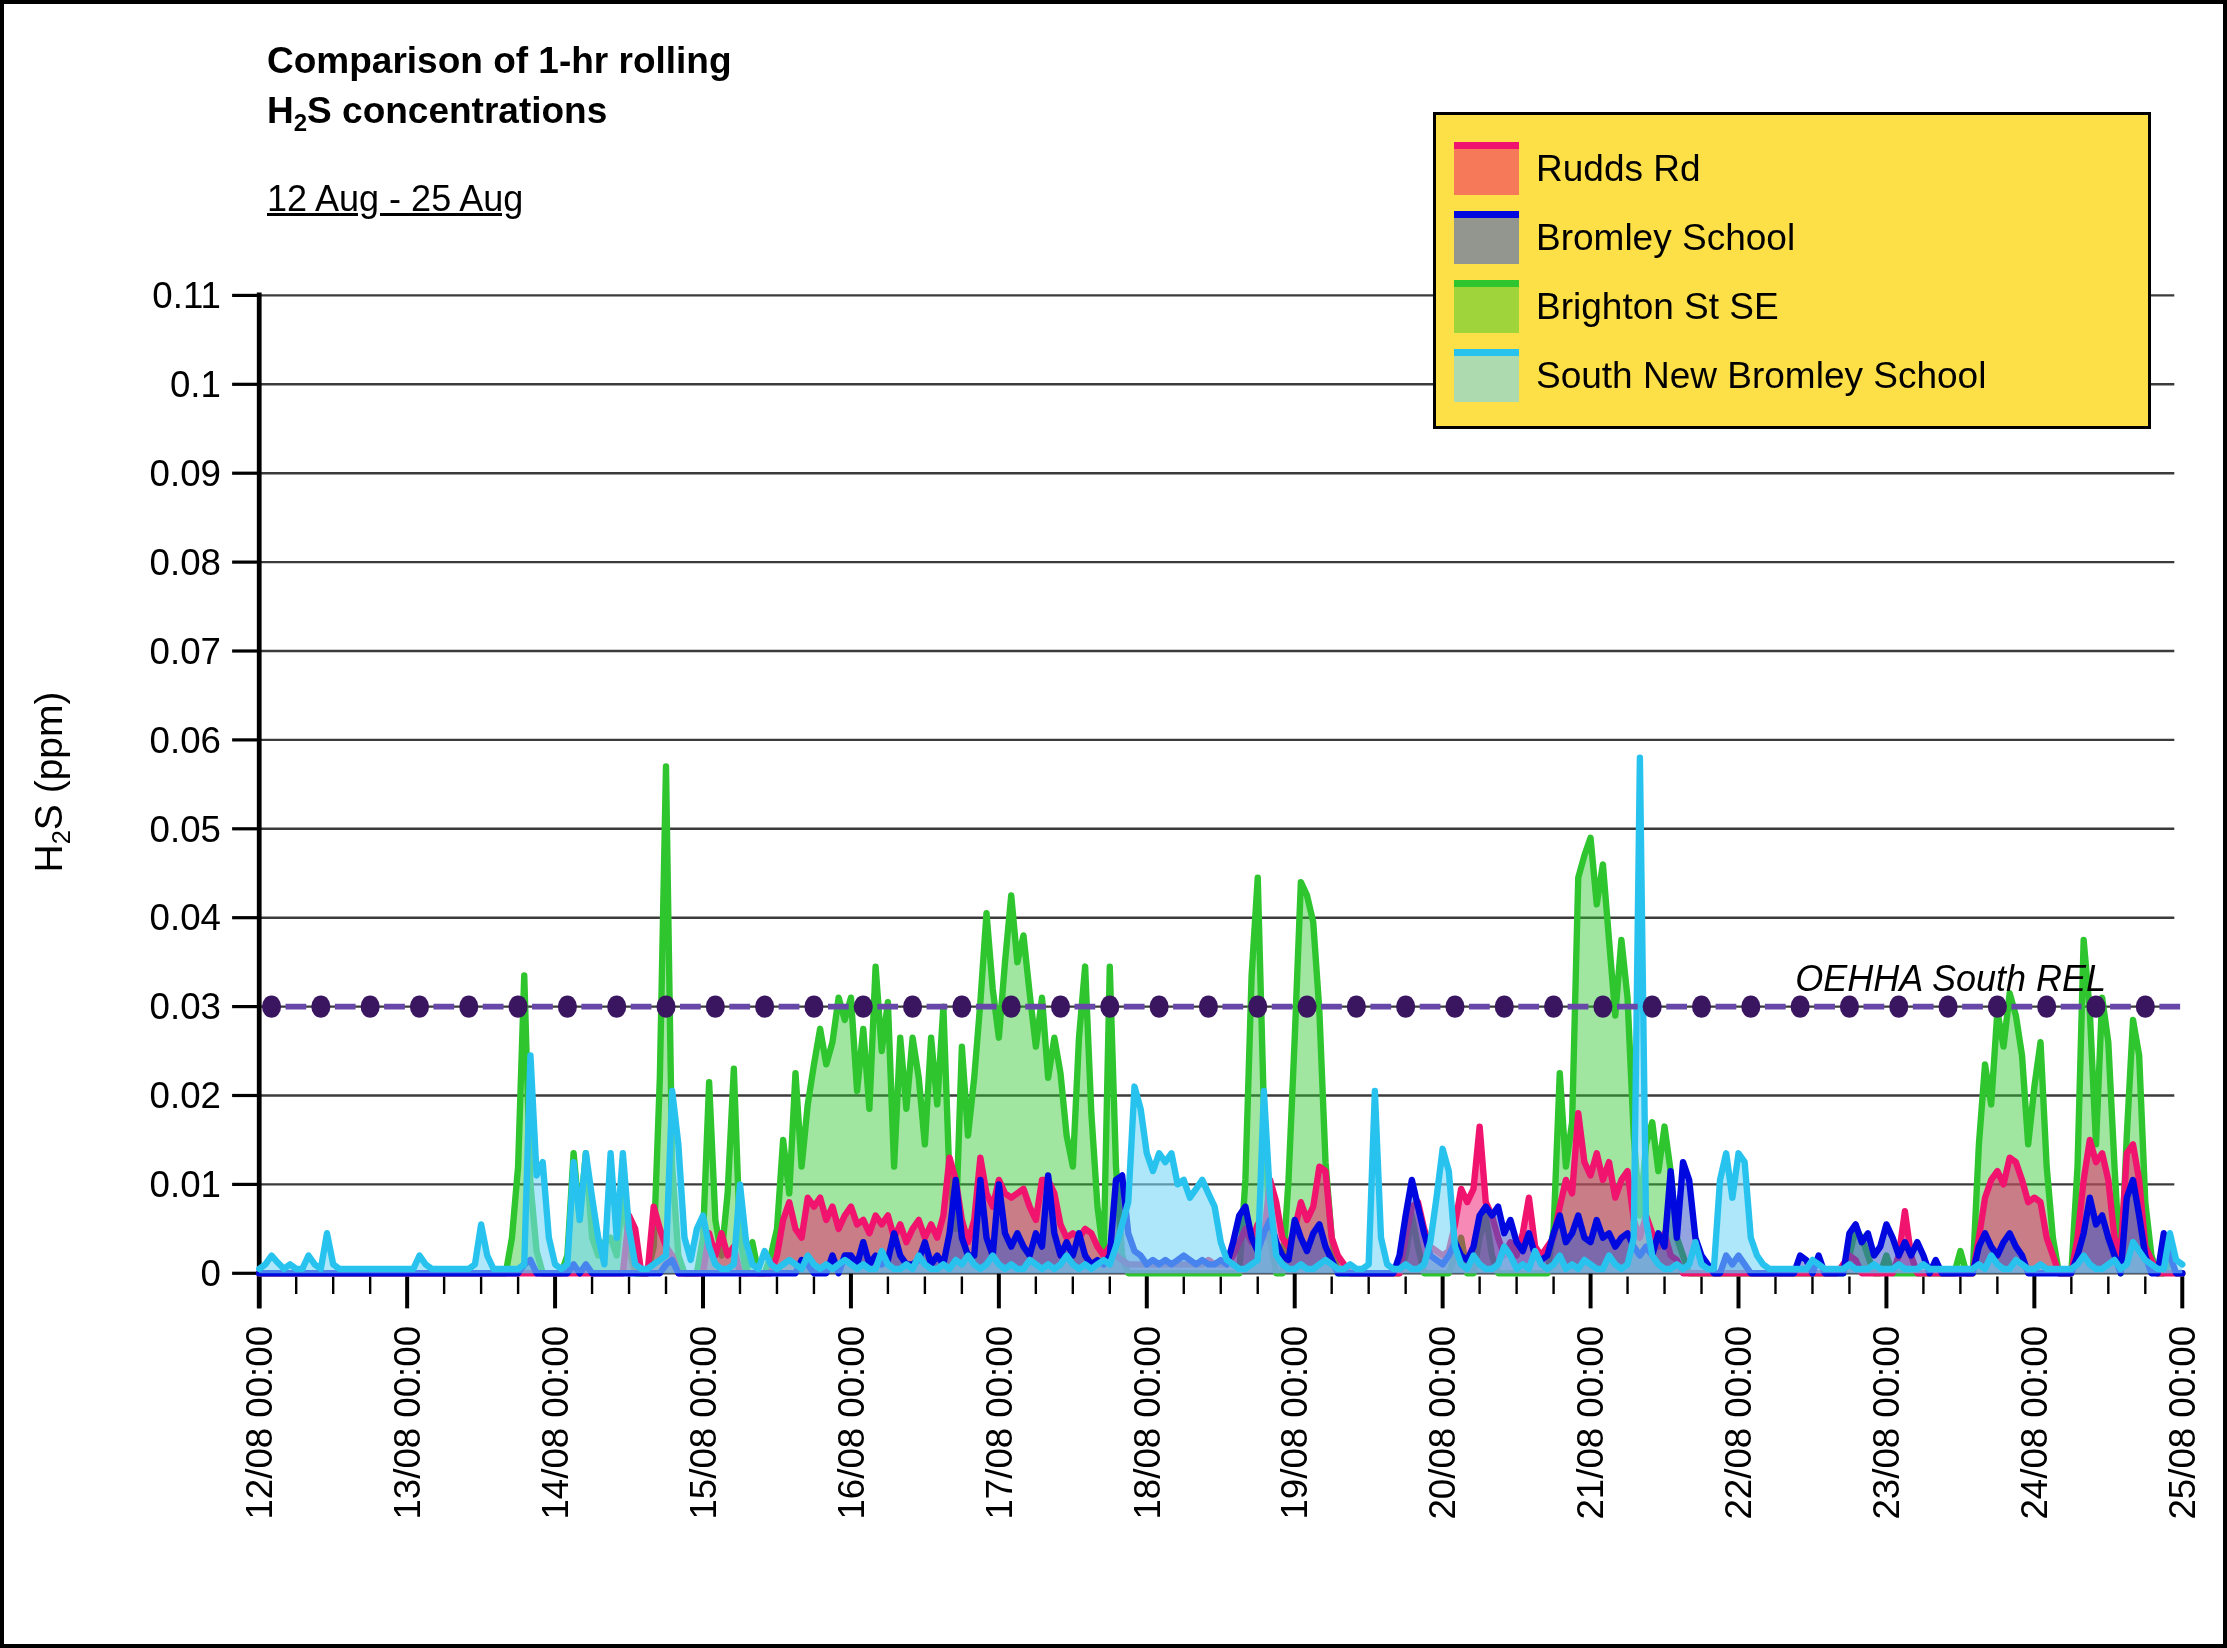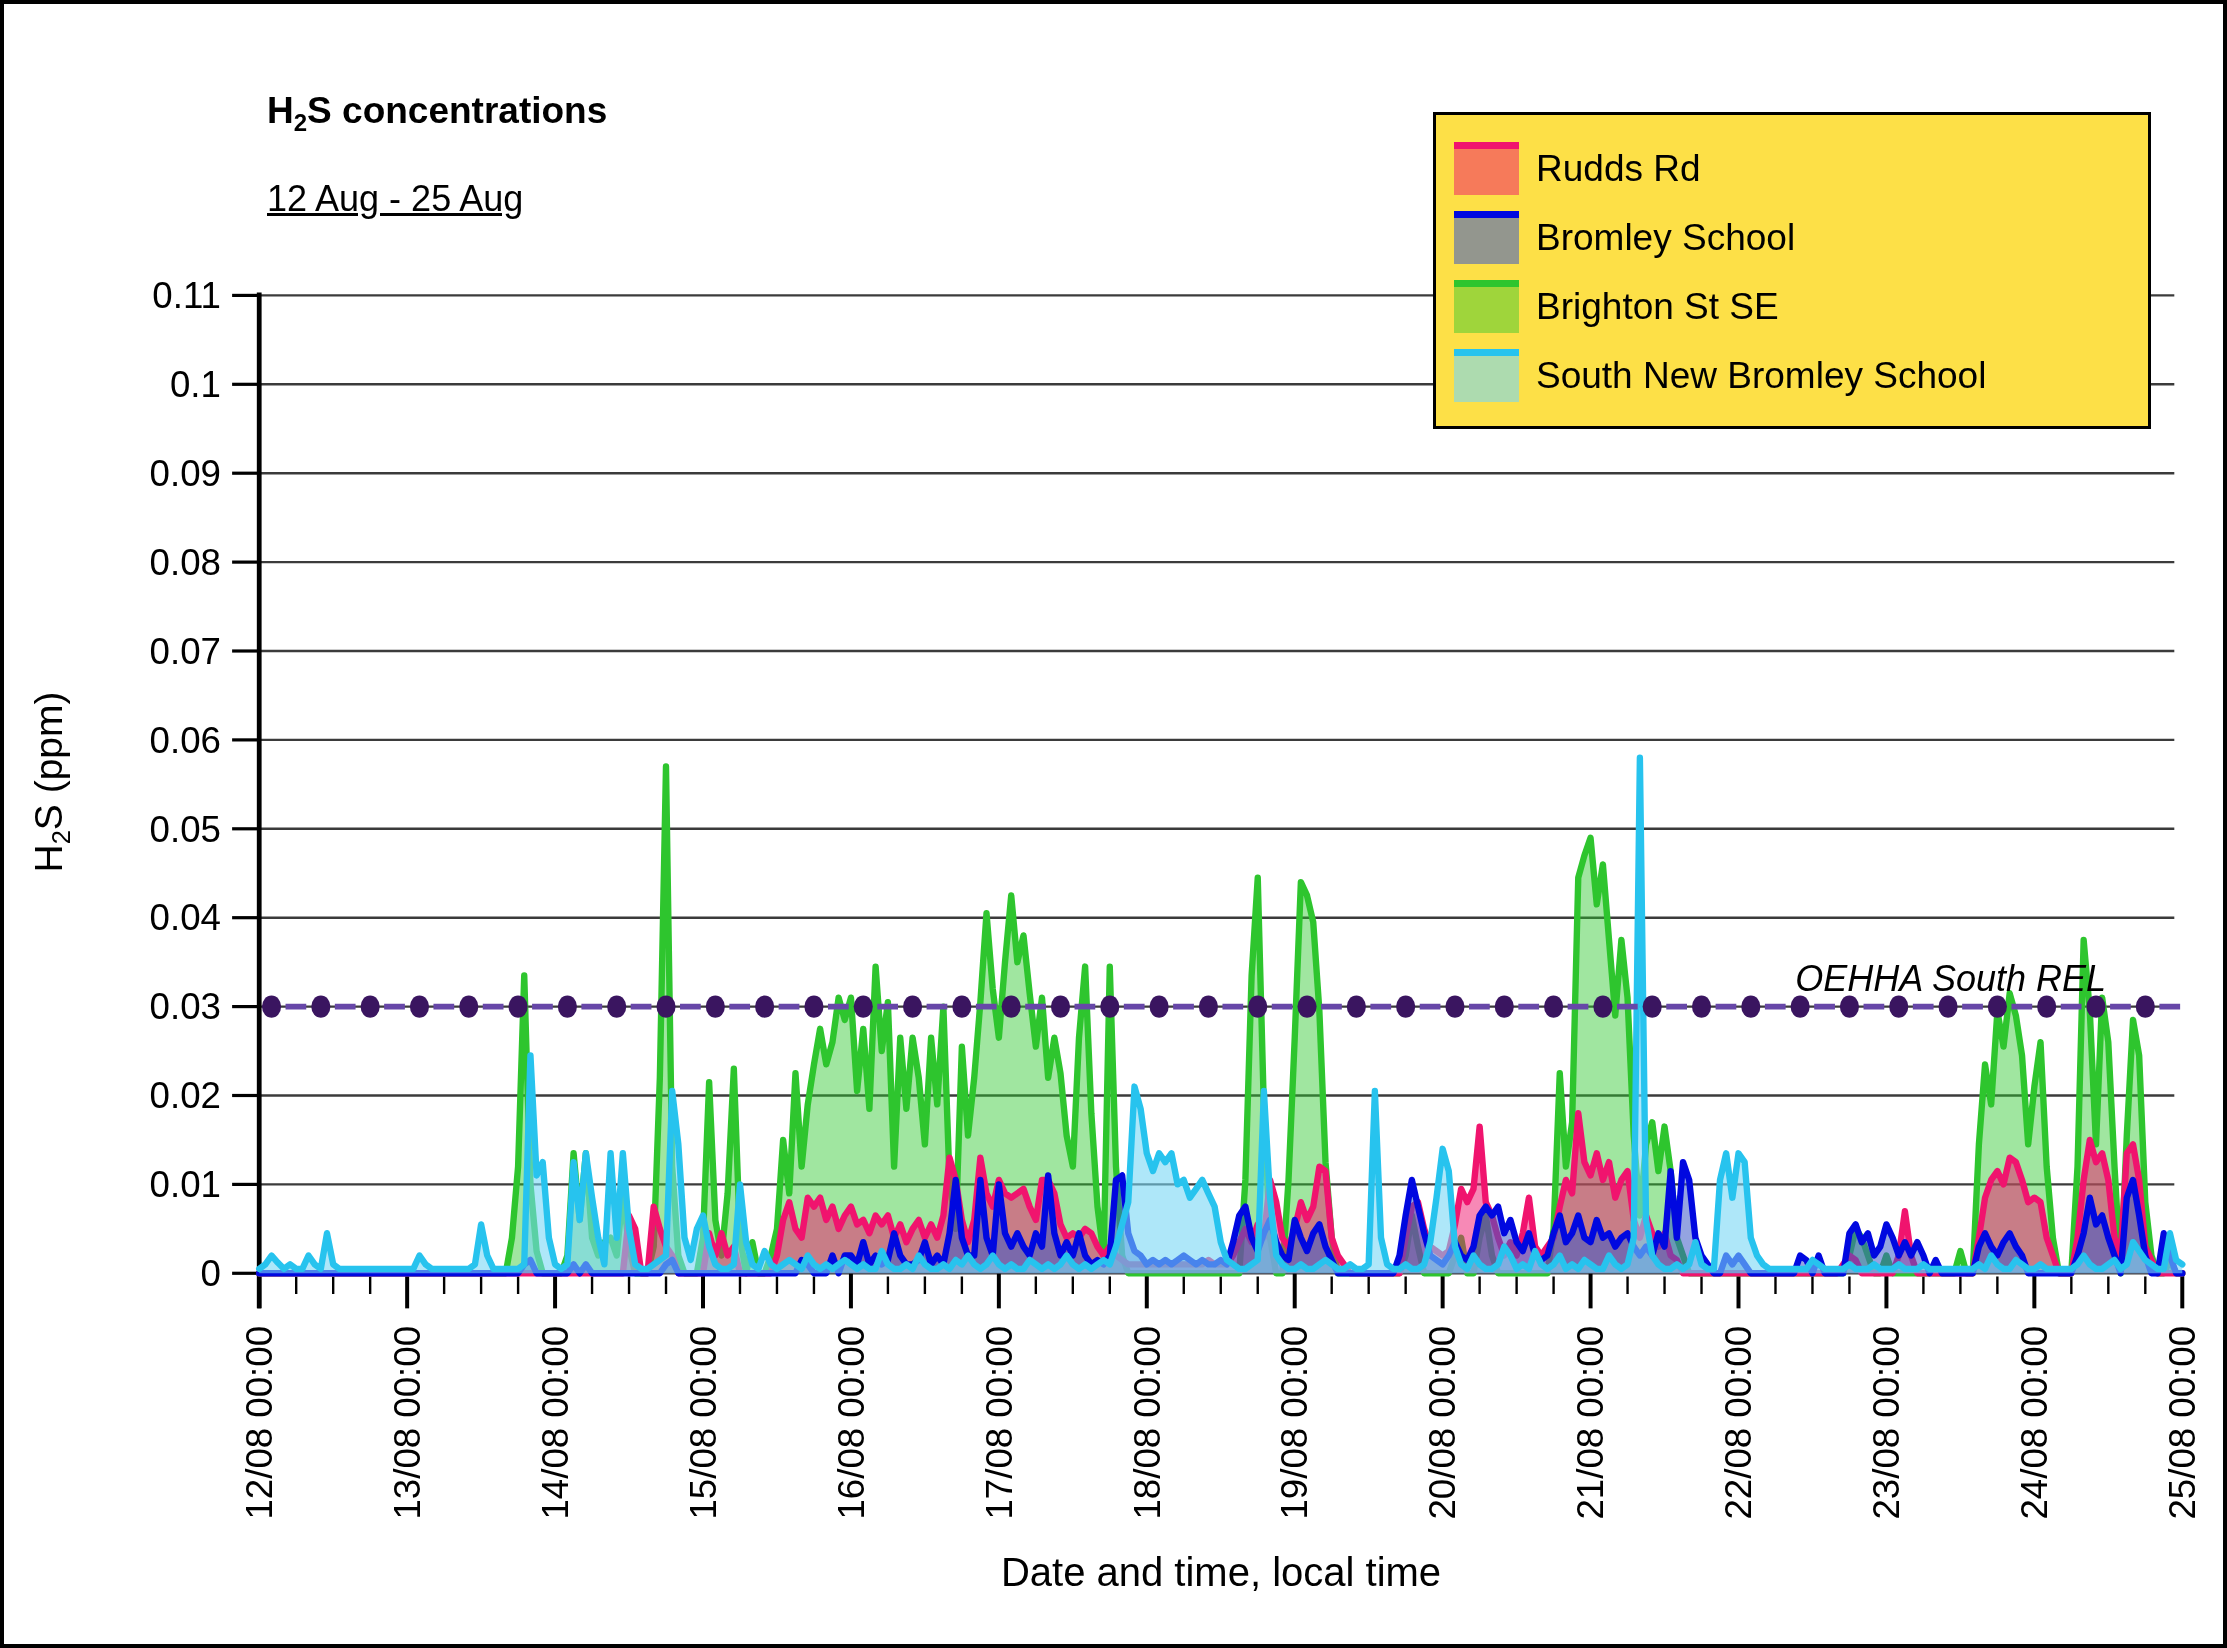--- a/index.html
+++ b/index.html
@@ -186,21 +186,21 @@
         <ellipse cx="2376.3846153846152" cy="1257.5" rx="12" ry="14" fill="#3A1560"></ellipse>
         <ellipse cx="2438.230769230769" cy="1257.5" rx="12" ry="14" fill="#3A1560"></ellipse>
         <ellipse cx="2500.0769230769233" cy="1257.5" rx="12" ry="14" fill="#3A1560"></ellipse>
         <ellipse cx="2561.923076923077" cy="1257.5" rx="12" ry="14" fill="#3A1560"></ellipse>
         <ellipse cx="2623.769230769231" cy="1257.5" rx="12" ry="14" fill="#3A1560"></ellipse>
         <ellipse cx="2685.6153846153848" cy="1257.5" rx="12" ry="14" fill="#3A1560"></ellipse>
       </g>
     </svg>
 
   <div class="title">
-    <br>
+    <span>Comparison of 1-hr rolling</span><br>
     <span><span>H</span><sub>2</sub><span>S concentrations</span></span>
   </div>
   <div class="subtitle">12 Aug - 25 Aug</div>
 
   <div class="legend">
     <div class="legend-item">
       <span class="legend-swatch" style="background: rgba(240, 20, 110, 0.5); border-top: 7.2px solid rgb(240, 20, 110);"></span>
       <span class="legend-label">Rudds Rd</span>
     </div>
     <div class="legend-item">
@@ -211,16 +211,15 @@
       <span class="legend-swatch" style="background: rgba(45, 200, 45, 0.45); border-top: 7.2px solid rgb(46, 197, 46);"></span>
       <span class="legend-label">Brighton St SE</span>
     </div>
     <div class="legend-item">
       <span class="legend-swatch" style="background: rgba(120, 215, 245, 0.6); border-top: 7.2px solid rgb(39, 195, 238);"></span>
       <span class="legend-label">South New Bromley School</span>
     </div>
   </div>
 
   <div class="ylabel"><span>H</span><sub>2</sub><span>S (ppm)</span></div>
-  <div class="xlabel">Date and time, local time</div>
   <div class="rel-label">OEHHA South REL</div>
 </div>
 
 
 </body></html>

